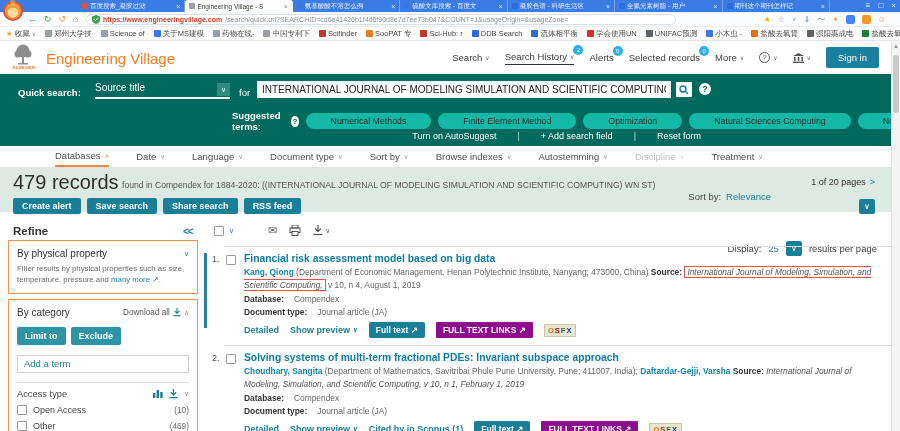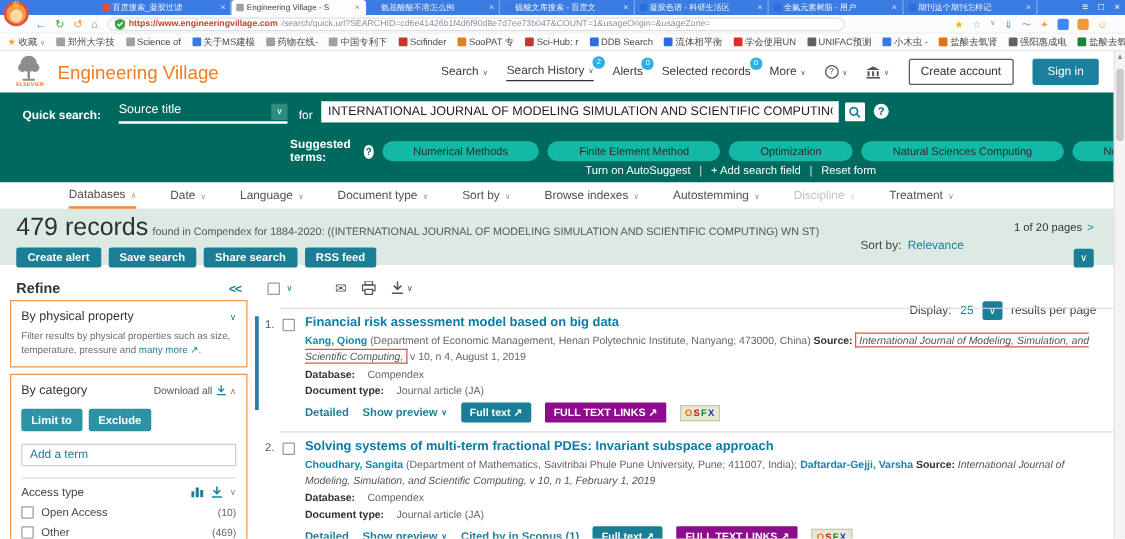--- a/index.html
+++ b/index.html
@@ -44,21 +44,21 @@
   #qs-select{position:absolute;left:95px;top:8px;width:135px;height:17px;border-bottom:2px solid #fff;font-size:10px}
   #qs-select .chev{position:absolute;right:0;top:1px;width:13px;height:13px;background:#2e8d80;color:#fff;font-size:7px;text-align:center;line-height:13px}
   #qs-for{position:absolute;left:239px;top:13px;font-size:9.5px}
   #qs-input{position:absolute;left:257px;top:7px;width:414px;height:17px;border:none;font-size:10px;padding:0 5px;color:#222;font-family:"Liberation Sans",sans-serif}
   #qs-go{position:absolute;left:676px;top:8px;width:16px;height:15px;background:#fff;border-radius:1px;display:flex;align-items:center;justify-content:center}
   #qs-help{position:absolute;left:699px;top:9px;width:12px;height:12px;background:#fff;color:#00695e;border-radius:50%;font-size:9px;font-weight:bold;text-align:center;line-height:12px}
   #qs-sug{position:absolute;left:232px;top:36px;display:flex;align-items:center;gap:7px}
   #qs-sug .sug-label{font-size:9.5px;font-weight:bold}
   #qs-sug .whelp{width:11px;height:11px;background:#fff;color:#00695e;border-radius:50%;font-size:8px;font-weight:bold;text-align:center;line-height:11px}
   .pill{background:#14b8a6;color:#2b2b2b;border-radius:9px;padding:3px 25px;font-size:8.8px;white-space:nowrap}
-  #qs-links{position:absolute;right:190px;top:57px;font-size:9px;display:flex;gap:7px;align-items:center}
+  #qs-links{position:absolute;right:190px;top:57px;font-size:9px;display:flex;gap:21px;align-items:center}
   #qs-links .sep{color:#bfe0d8}
   
   #filterbar{position:absolute;left:0;top:146px;width:891px;height:22px;background:#fff;border-bottom:1px solid #e3e3e3;display:flex;align-items:stretch;gap:27px;padding-left:55px;font-size:9.5px;color:#4f4f4f}
   .fitem{display:flex;align-items:center;gap:4px}
   .fitem .cv{font-size:6.5px;color:#999}
   .fitem.active{border-bottom:2px solid #ef8a3c}
   .fitem.active .cv{color:#ef8a3c}
   .fitem.disabled{color:#c3c3c3}.fitem.disabled .cv{color:#d5d5d5}
   
   #band{position:absolute;left:0;top:168px;width:891px;height:44px;background:#dde9e3}
@@ -328,21 +328,20 @@
     <span class="navitem">
         <svg width="11" height="10" viewBox="0 0 11 10">
           <path d="M5.5 0L11 3H0z" fill="#555"></path>
           <rect x="1" y="4" width="1.6" height="4" fill="#555"></rect>
           <rect x="4.7" y="4" width="1.6" height="4" fill="#555"></rect>
           <rect x="8.4" y="4" width="1.6" height="4" fill="#555"></rect>
           <rect x="0" y="8.6" width="11" height="1.4" fill="#555"></rect>
         </svg>
         <span class="cv">∨</span>
       </span>
-    <span class="btn-outline">Create account</span>
     <span class="btn-signin">Sign in</span>
   </div>
 </div>
 
 <div id="qs">
   <span id="qs-label">Quick search:</span>
   <div id="qs-select">
     <span>Source title</span>
     <span class="chev">∨</span>
   </div>

